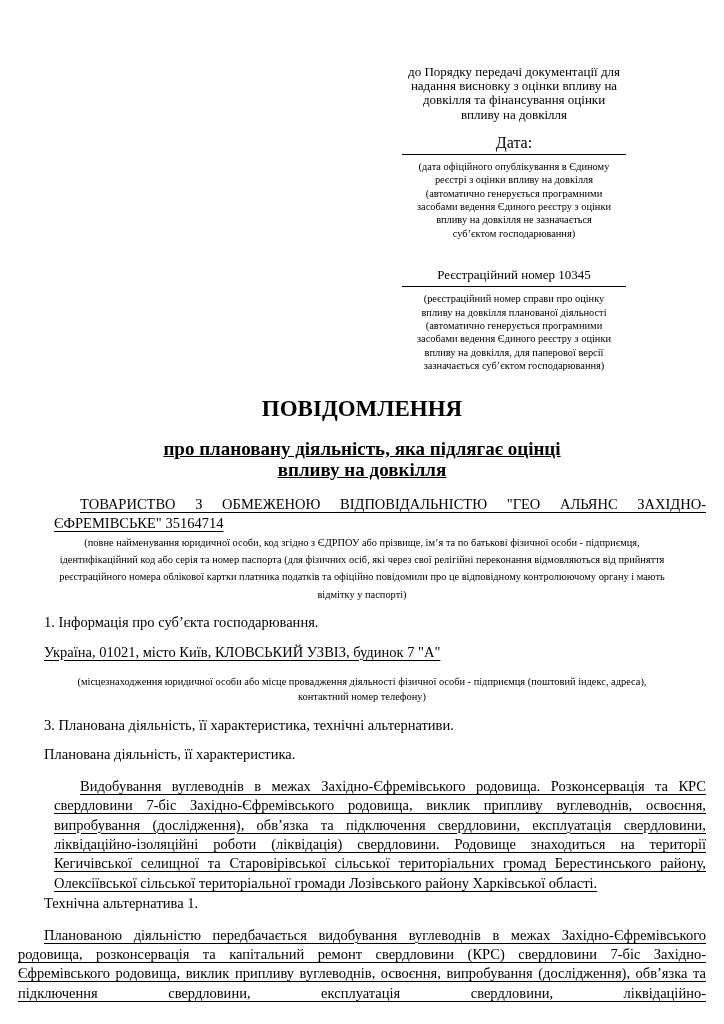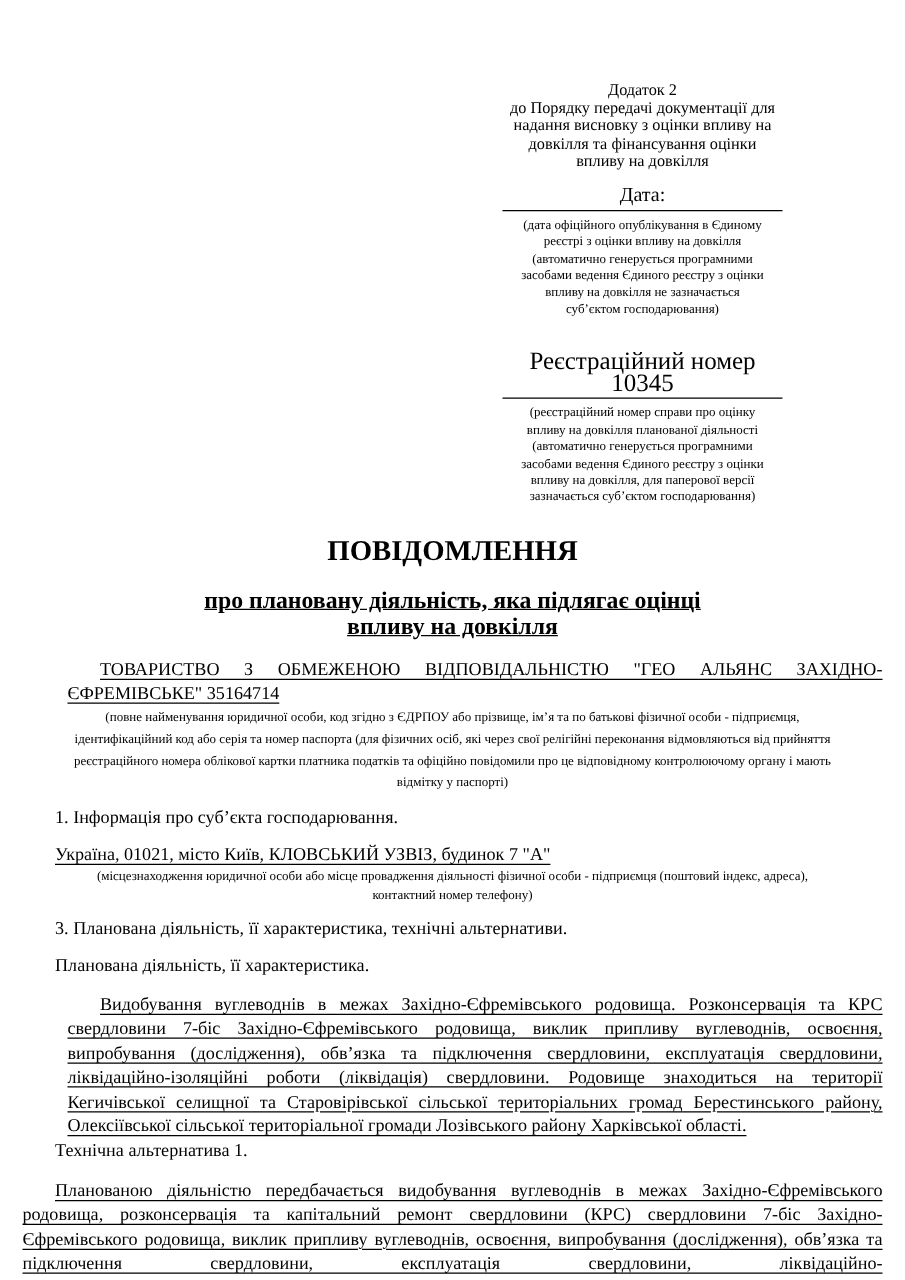--- a/index.html
+++ b/index.html
@@ -19,21 +19,21 @@
   .annex-label, .annex-text {
     font-size: 13px; line-height: 14.2px; text-align: center;
   }
   .annex-text { white-space: pre-line; }
   .form-field {
     width: 224px; margin: 12px auto 0 auto;
     border-bottom: 1.4px solid #000;
     text-align: center; font-size: 16px; line-height: 18px;
     padding-bottom: 2px;
   }
-  .form-field.reg { margin-top: 26px; font-size: 20px; }
+  .form-field.reg { margin-top: 26px; font-size: 13px; }
   .field-note {
     width: 246px; margin: 5px auto 0 auto;
     font-size: 10.4px; line-height: 13.4px;
     text-align: center; white-space: pre-line;
   }
   
   .doc-title {
     margin: 21px 0 0 0; text-align: center;
     font-size: 23px; line-height: 30px; font-weight: bold;
   }
@@ -55,33 +55,32 @@
     text-decoration: underline;
     text-decoration-thickness: 1px;
     text-underline-offset: 2.5px;
   }
   .company { margin-top: 14px; }
   .small-note {
     margin: 0; font-size: 10.4px; line-height: 17.4px;
     text-align: center; white-space: pre-line;
   }
   .addr-note {
-    margin: 0; font-size: 10.4px; line-height: 15px;
+    margin: 12px; font-size: 10.4px; line-height: 15px;
     text-align: center; white-space: pre-line;
   }
   .big-gap { margin-top: 12px; }
   .head-gap { margin-top: 1px; }
 </style>
 </head>
 <body>
 
 <div class="page">
 
   <div class="right-col">
-    <div class="annex-label">Додаток 2</div>
     <div class="annex-text">до Порядку передачі документації для
 надання висновку з оцінки впливу на
 довкілля та фінансування оцінки
 впливу на довкілля</div>
 
     <div class="form-field">
       <span>Дата:</span>
     </div>
     <div class="field-note">(дата офіційного опублікування в Єдиному
 реєстрі з оцінки впливу на довкілля

